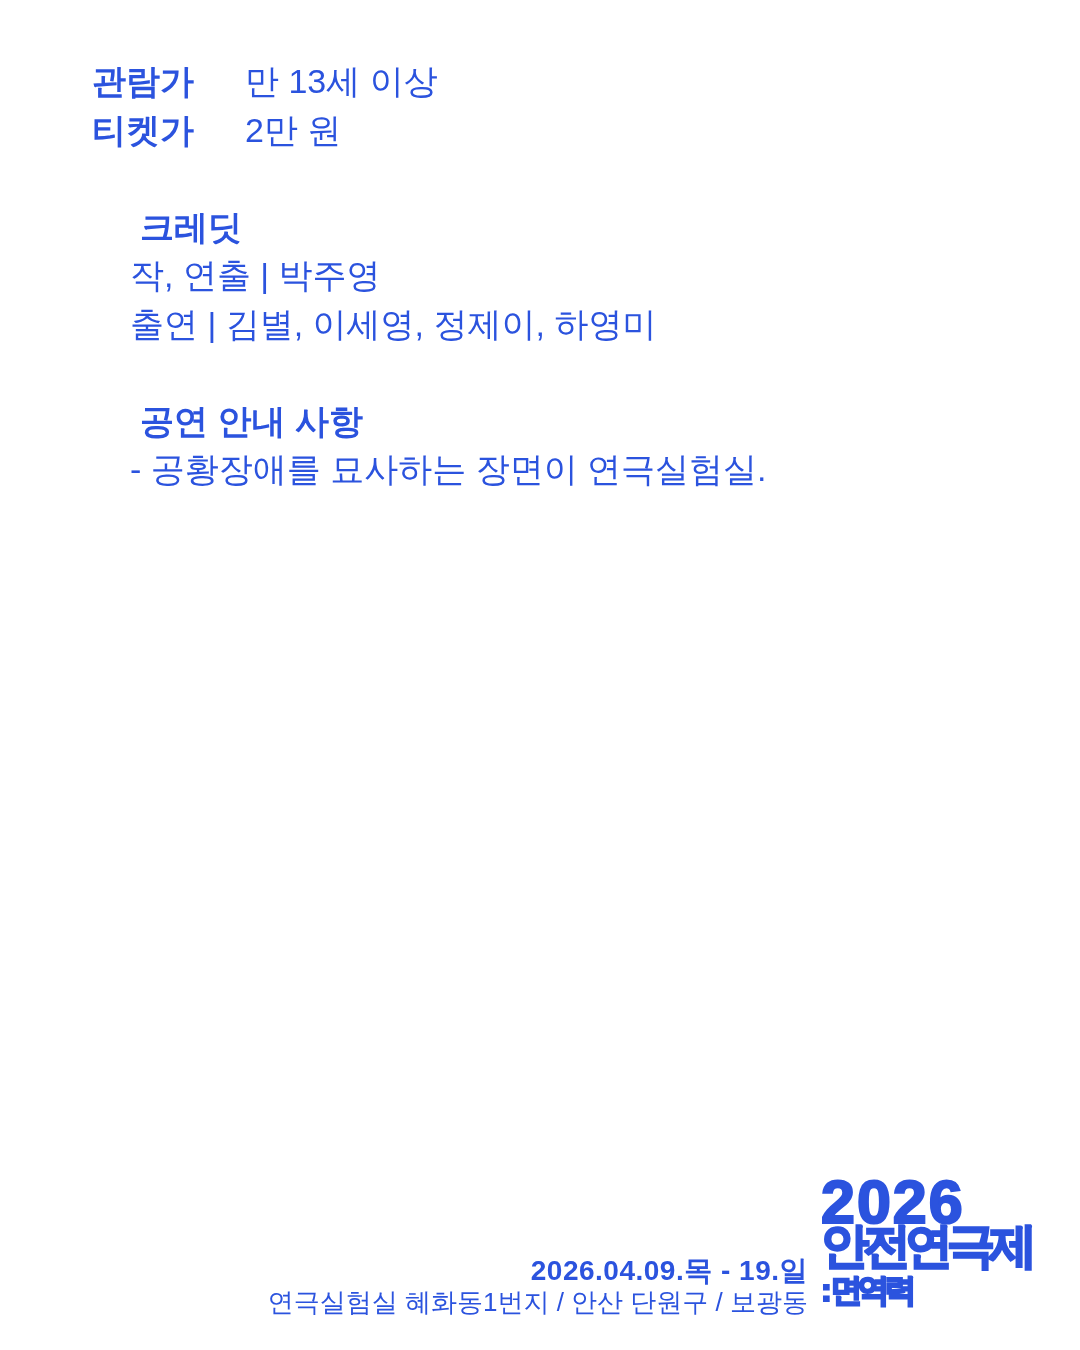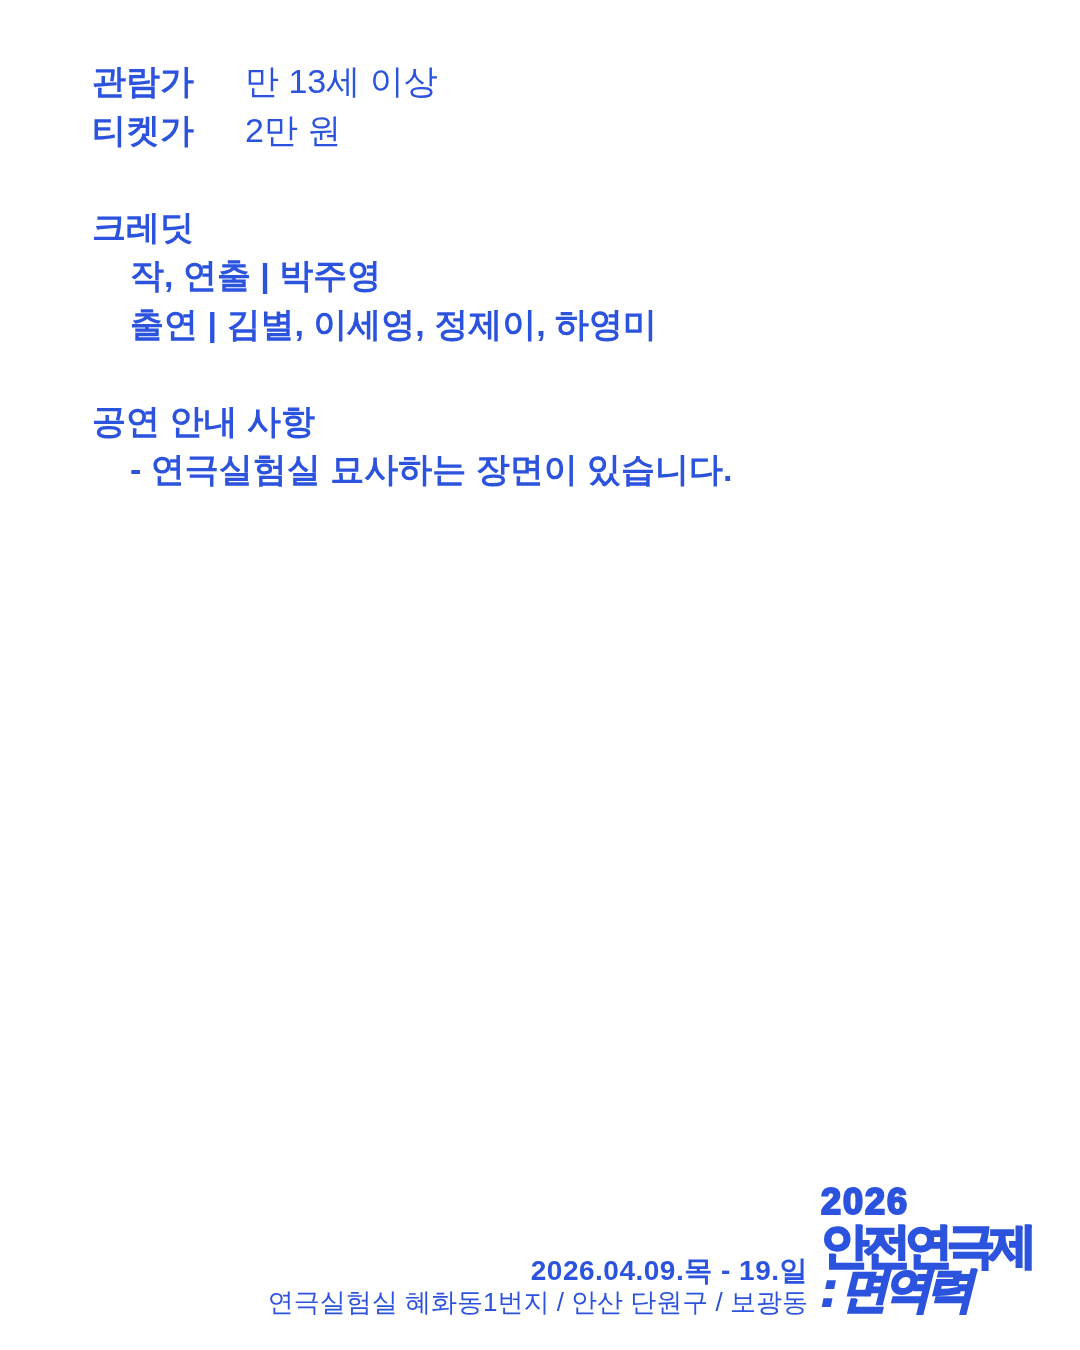--- a/index.html
+++ b/index.html
@@ -31,22 +31,22 @@
     align-items: center;
     white-space: nowrap;
   }
   .spacer { height: 48.5px; }
   .label {
     display: inline-block;
     width: 153px;
     font-weight: 700;
   }
   .value  { font-weight: 500; }
-  .heading { font-weight: 700; }
-  .indent  { padding-left: 38px; font-weight: 700; }
+  .heading { font-weight: 700; margin-left: 48px; }
+  .indent  { padding-left: 38px; font-weight: 400; }
 
   
   .footer-meta {
     position: absolute;
     top: 1256px;
     right: 272px;
     text-align: right;
     white-space: nowrap;
   }
   .date {
@@ -66,23 +66,23 @@
   
   .logo {
     position: absolute;
     left: 821px;
     top: 1180px;
     font-weight: 700;
     line-height: 44px;
     white-space: nowrap;
     -webkit-text-stroke: 2.2px currentColor;
   }
-  .logo .l1 { font-size: 36px; letter-spacing: 2px; }
+  .logo .l1 { font-size: 61px; letter-spacing: 2px; }
   .logo .l2 { font-size: 48px; letter-spacing: -6px; text-align: center; }
-  .logo .l3 { font-size: 48px; letter-spacing: -5px; font-style: italic; }
+  .logo .l3 { font-size: 32px; letter-spacing: -5px; }
 </style>
 </head>
 <body>
 
 <div class="poster">
 
   <div class="info">
 
     <div class="line">
       <span class="label">관람가</span>
@@ -97,21 +97,21 @@
 
     <div class="spacer"></div>
 
     <div class="line heading">크레딧</div>
     <div class="line indent">작, 연출 | 박주영</div>
     <div class="line indent">출연 | 김별, 이세영, 정제이, 하영미</div>
 
     <div class="spacer"></div>
 
     <div class="line heading">공연 안내 사항</div>
-    <div class="line indent">- 연극실험실 묘사하는 장면이 있습니다.</div>
+    <div class="line indent">- 공황장애를 묘사하는 장면이 연극실험실.</div>
 
   </div>
 
   <div class="footer-meta">
     <div class="date">2026.04.09.목 - 19.일</div>
     <div class="venue">연극실험실 혜화동1번지 / 안산 단원구 / 보광동</div>
   </div>
 
   <div class="logo">
     <div class="l1">2026</div>

